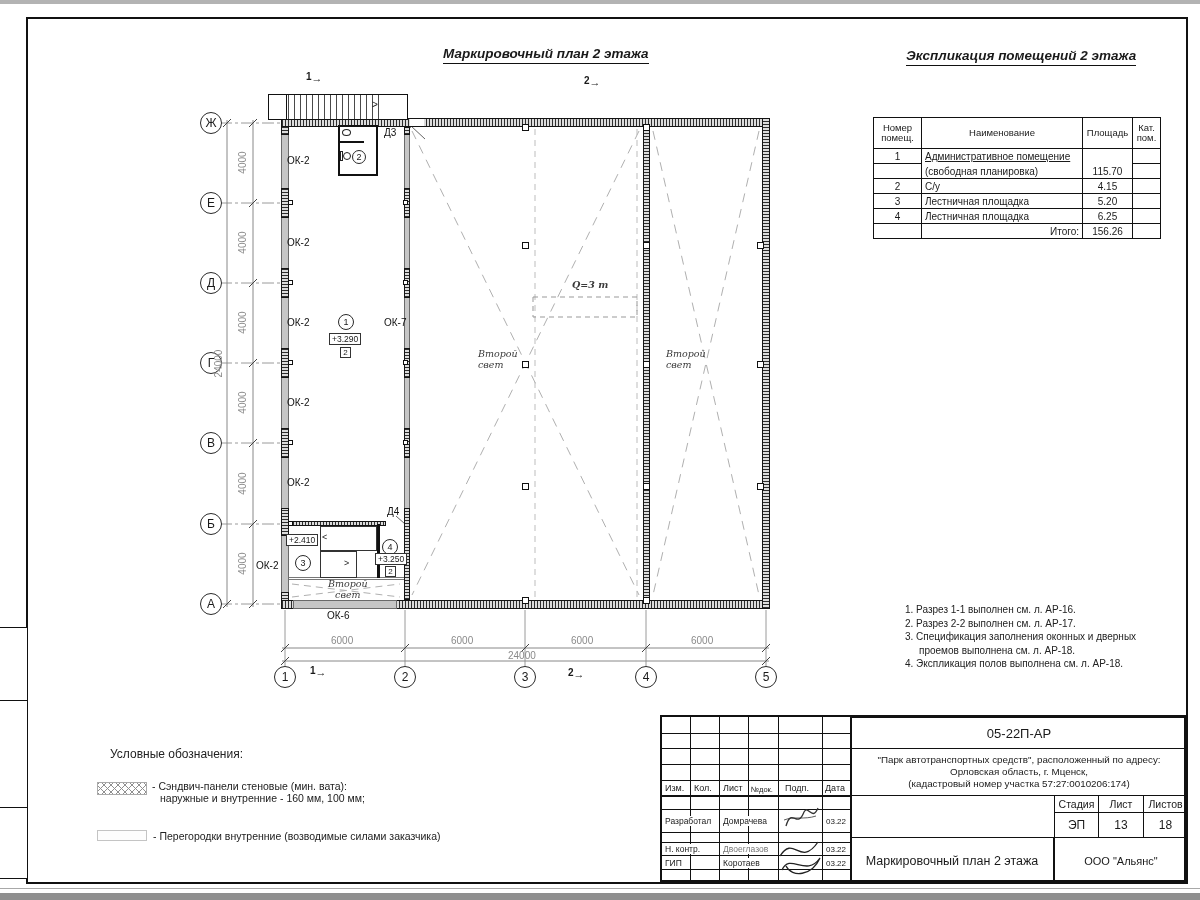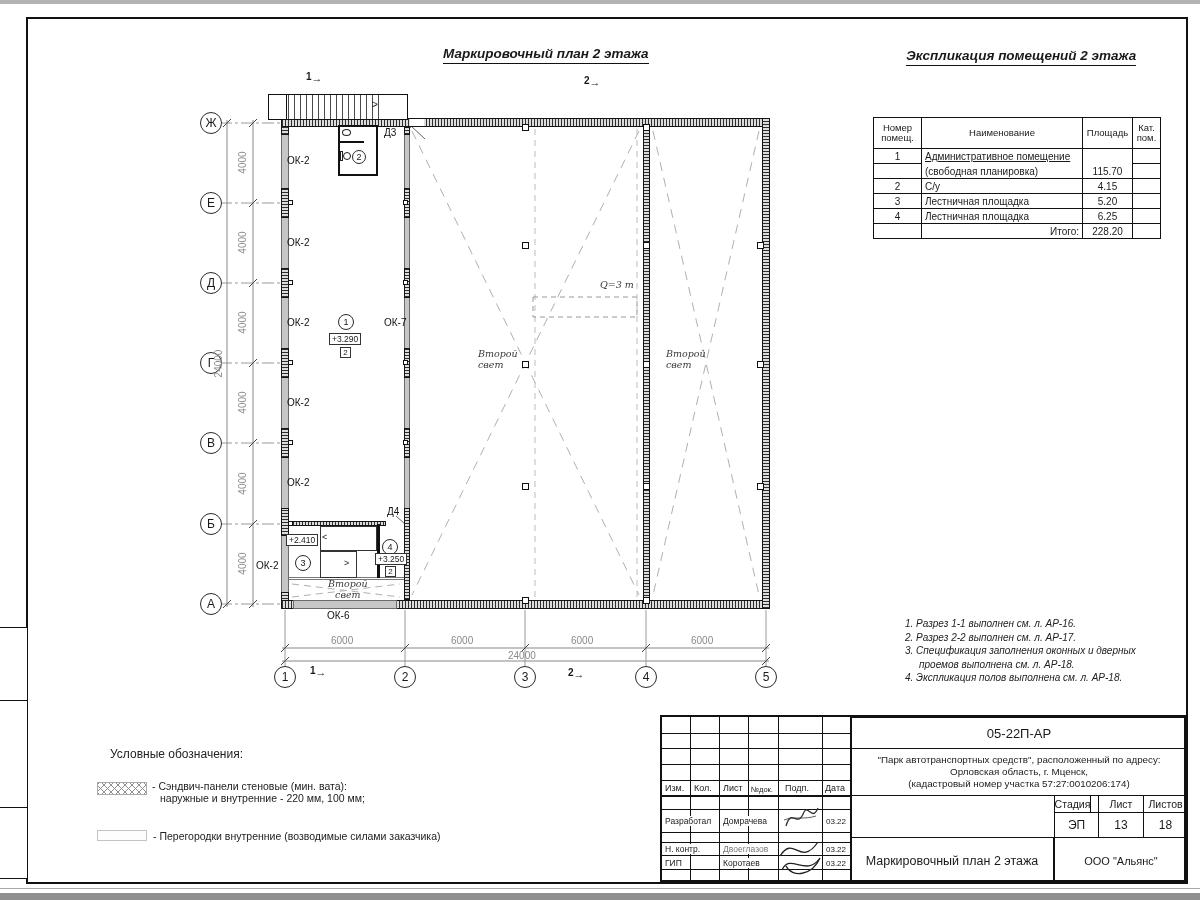--- a/index.html
+++ b/index.html
@@ -311,21 +311,21 @@
 </div>
 <div class="abs ital" style="left:666px;top:349px;">
   <div>Второй</div>
   <div>свет</div>
 </div>
 <div class="abs ital" style="left:328px;top:579px;text-align:center;">
   <div>Второй</div>
   <div>свет</div>
 </div>
 
-<div class="abs ital" style="left:600px;top:280px;">Q=3 т</div>
+<div class="abs ital" style="left:572px;top:280px;font-weight:bold;">Q=3 т</div>
 
 <div class="abs sec" style="left:306px;top:70px;"><span>1</span><span class="arr">→</span></div>
 <div class="abs sec" style="left:584px;top:74px;"><span>2</span><span class="arr">→</span></div>
 <div class="abs sec" style="left:310px;top:664px;"><span>1</span><span class="arr">→</span></div>
 <div class="abs sec" style="left:568px;top:666px;"><span>2</span><span class="arr">→</span></div>
 
 <table class="expl" style="left:873px;top:117px;width:287px;">
   <colgroup>
       <col style="width:48px">
       <col style="width:161px">
@@ -365,38 +365,38 @@
   </tr>
   <tr>
     <td class="c">4</td>
     <td>Лестничная площадка</td>
     <td class="c">6.25</td>
     <td></td>
   </tr>
   <tr>
     <td></td>
     <td class="r">Итого:</td>
-    <td class="c">228.20</td>
+    <td class="c">156.26</td>
     <td></td>
   </tr>
 </tbody>
   </table>
 
-<div class="abs notes" style="left:905px;top:617px;font-style:italic;">
+<div class="abs notes" style="left:905px;top:603px;">
   <div>1. Разрез 1-1 выполнен см. л. АР-16.</div>
   <div>2. Разрез 2-2 выполнен см. л. АР-17.</div>
   <div>3. Спецификация заполнения оконных и дверных</div>
   <div style="padding-left:14px;">проемов выполнена см. л. АР-18.</div>
   <div>4. Экспликация полов выполнена см. л. АР-18.</div>
 </div>
 
 <div class="abs legend-title" style="left:110px;top:747px;">Условные обозначения:</div>
 <div class="abs sw-hatch" style="left:97px;top:782px;width:50px;height:13px;"></div>
 <div class="abs legend-label" style="left:152px;top:780px;">- Сэндвич-панели стеновые (мин. вата):</div>
-<div class="abs legend-label" style="left:160px;top:792px;">наружные и внутренние - 220 мм, 100 мм;</div>
+<div class="abs legend-label" style="left:160px;top:792px;">наружные и внутренние - 160 мм, 100 мм;</div>
 <div class="abs sw-plain" style="left:97px;top:830px;width:50px;height:11px;"></div>
 <div class="abs legend-label" style="left:153px;top:830px;">- Перегородки внутренние (возводимые силами заказчика)</div>
 
 <div class="abs stamp" style="left:660px;top:715px;width:526px;height:167px;">
 
   <div class="gline" style="left:28px;top:0;width:1px;height:167px;"></div>
   <div class="gline" style="left:57px;top:0;width:1px;height:167px;"></div>
   <div class="gline" style="left:86px;top:0;width:1px;height:167px;"></div>
   <div class="gline" style="left:116px;top:0;width:1px;height:167px;"></div>
   <div class="gline" style="left:160px;top:0;width:1px;height:167px;"></div>
@@ -443,21 +443,21 @@
       <span>05-22П-АР</span>
     </div>
   <div class="cell" style="left:188px;top:31px;width:338px;height:48px;font-size:9.8px;line-height:1.25;flex-direction:column;">
     <div>"Парк автотранспортных средств",  расположенный по адресу:</div>
     <div>Орловская область, г. Мценск,</div>
     <div>(кадастровый номер участка 57:27:0010206:174)</div>
   </div>
   <div class="cell" style="left:188px;top:120px;width:204px;height:47px;font-size:12.5px;">
       <span>Маркировочный план 2 этажа</span>
     </div>
-  <div class="cell" style="left:392px;top:78px;width:37px;height:18px;font-size:10.5px;">
+  <div class="cell" style="left:392px;top:78px;width:45px;height:18px;font-size:10.5px;">
       <span>Стадия</span>
     </div>
   <div class="cell" style="left:436px;top:78px;width:46px;height:18px;font-size:10.5px;">
       <span>Лист</span>
     </div>
   <div class="cell" style="left:481px;top:78px;width:45px;height:18px;font-size:10.5px;">
       <span>Листов</span>
     </div>
   <div class="cell" style="left:392px;top:95px;width:45px;height:26px;font-size:12px;">
       <span>ЭП</span>

